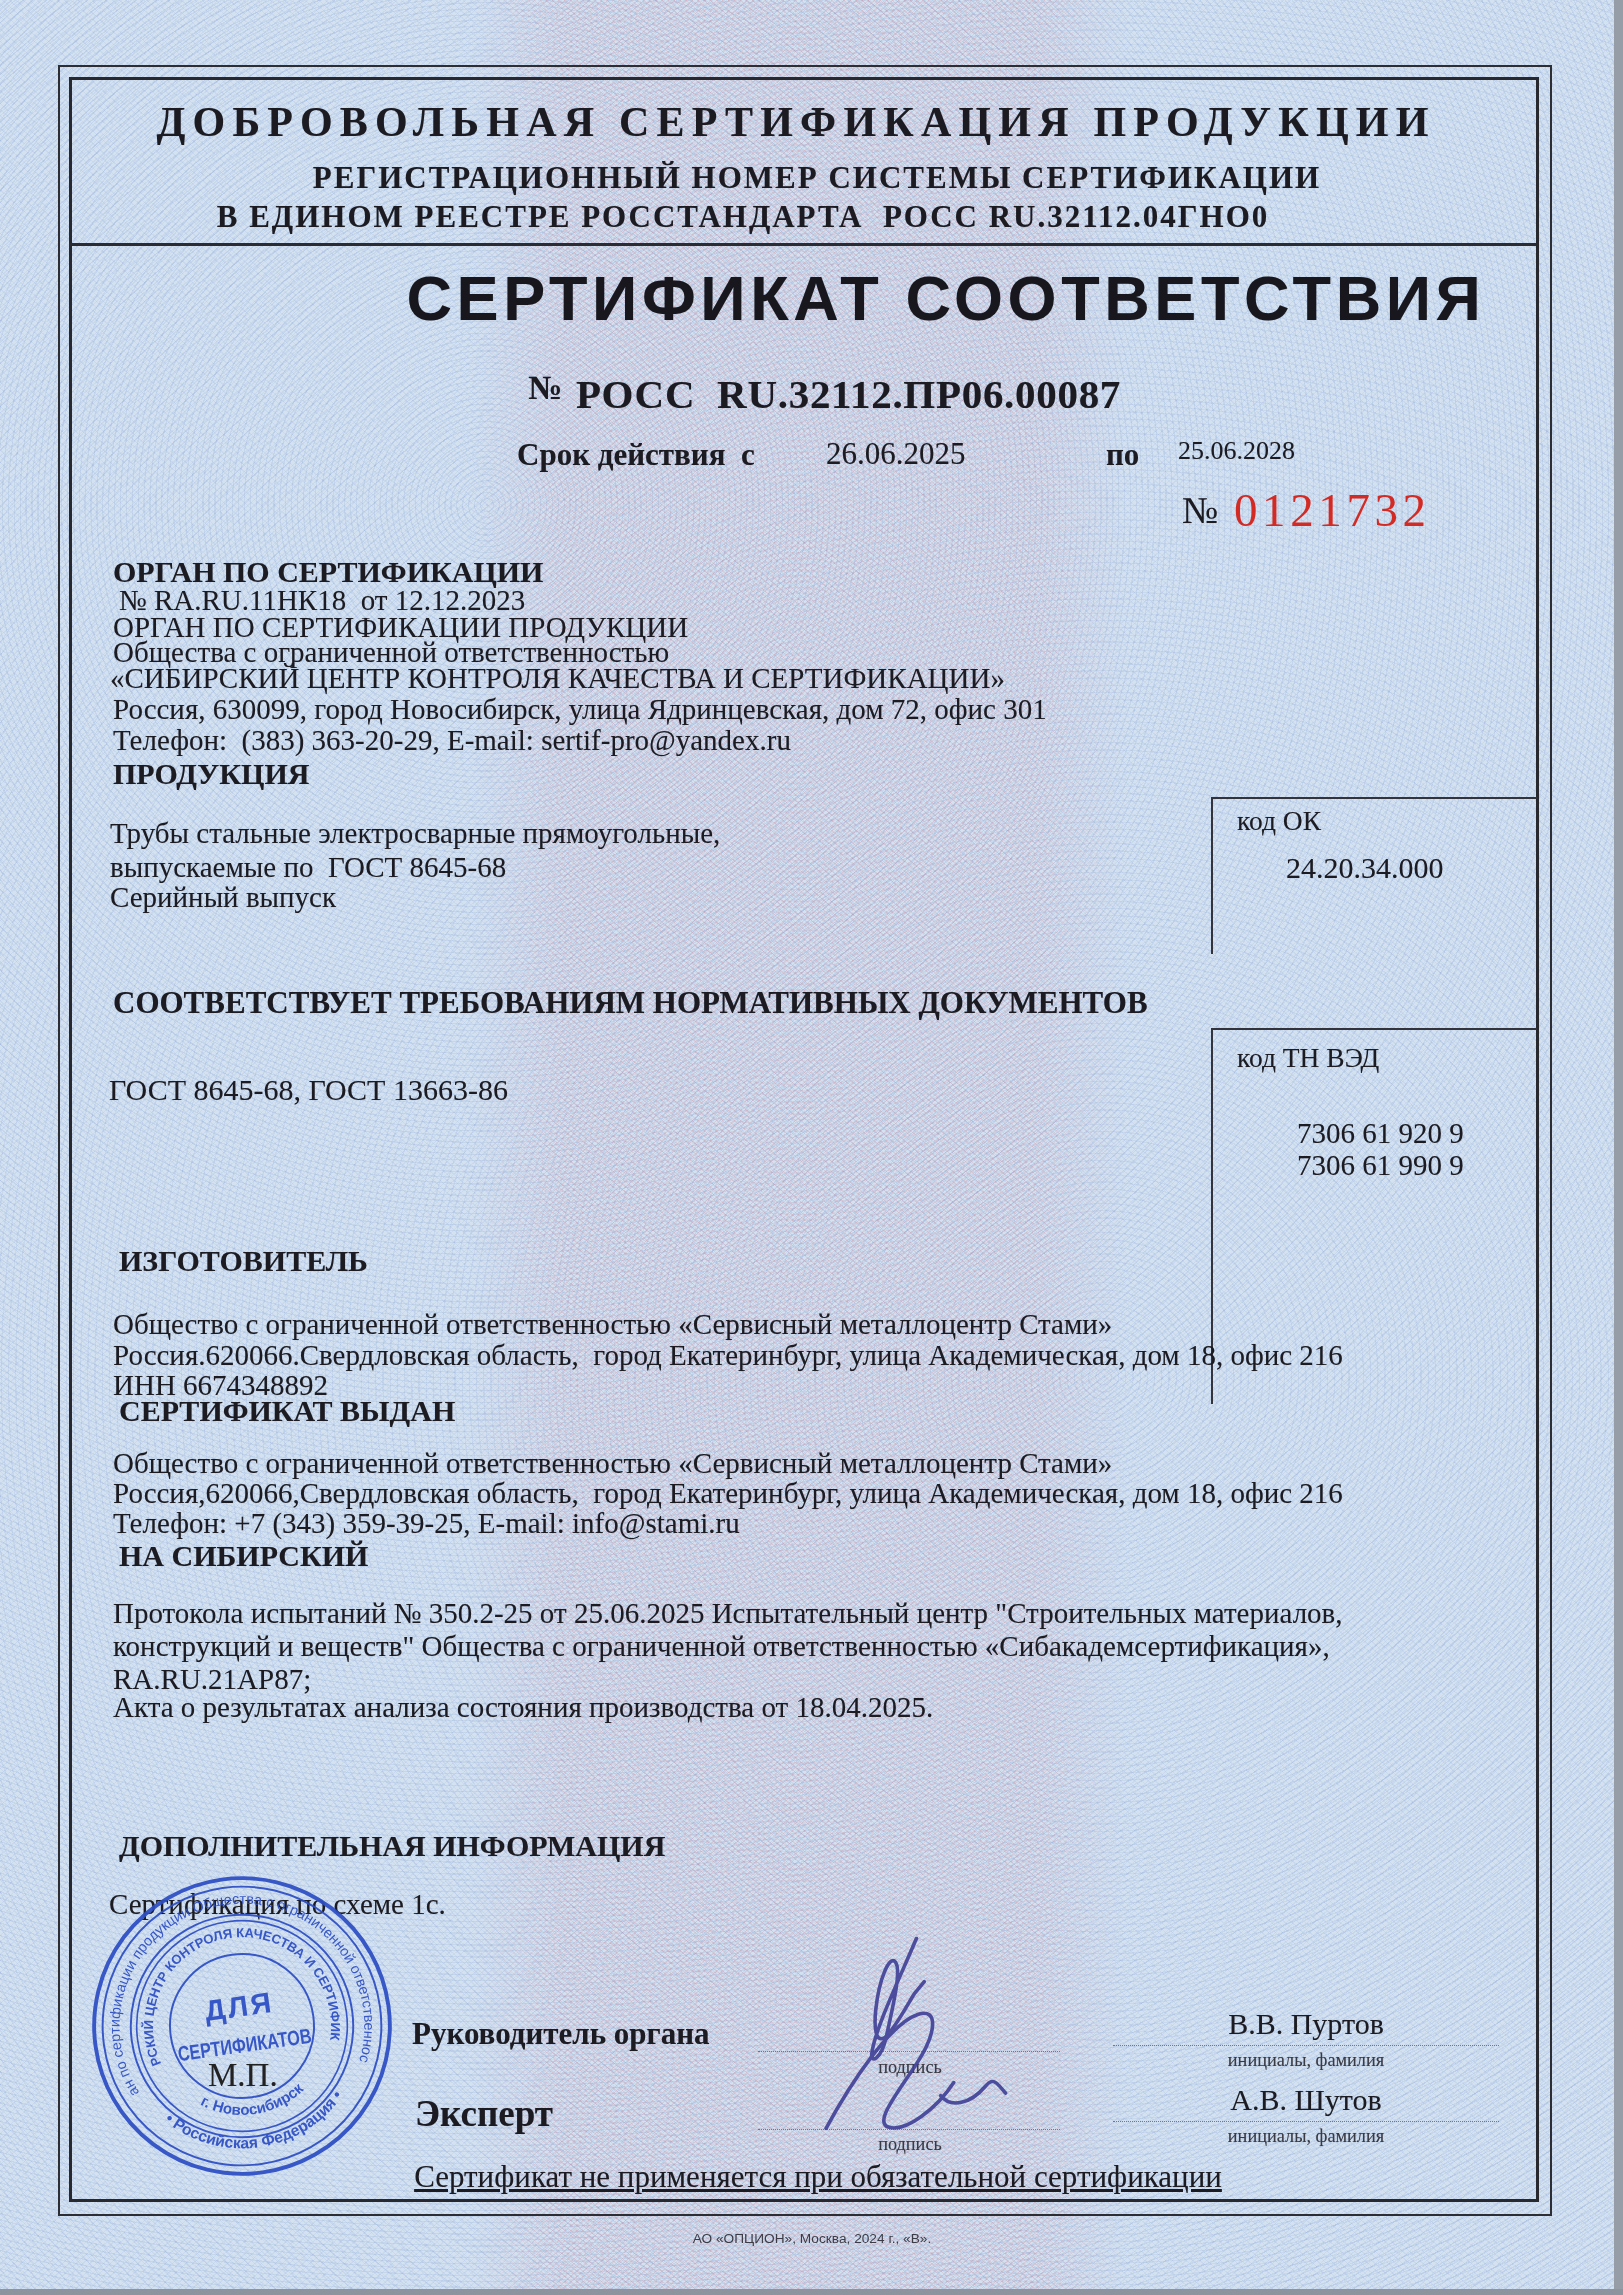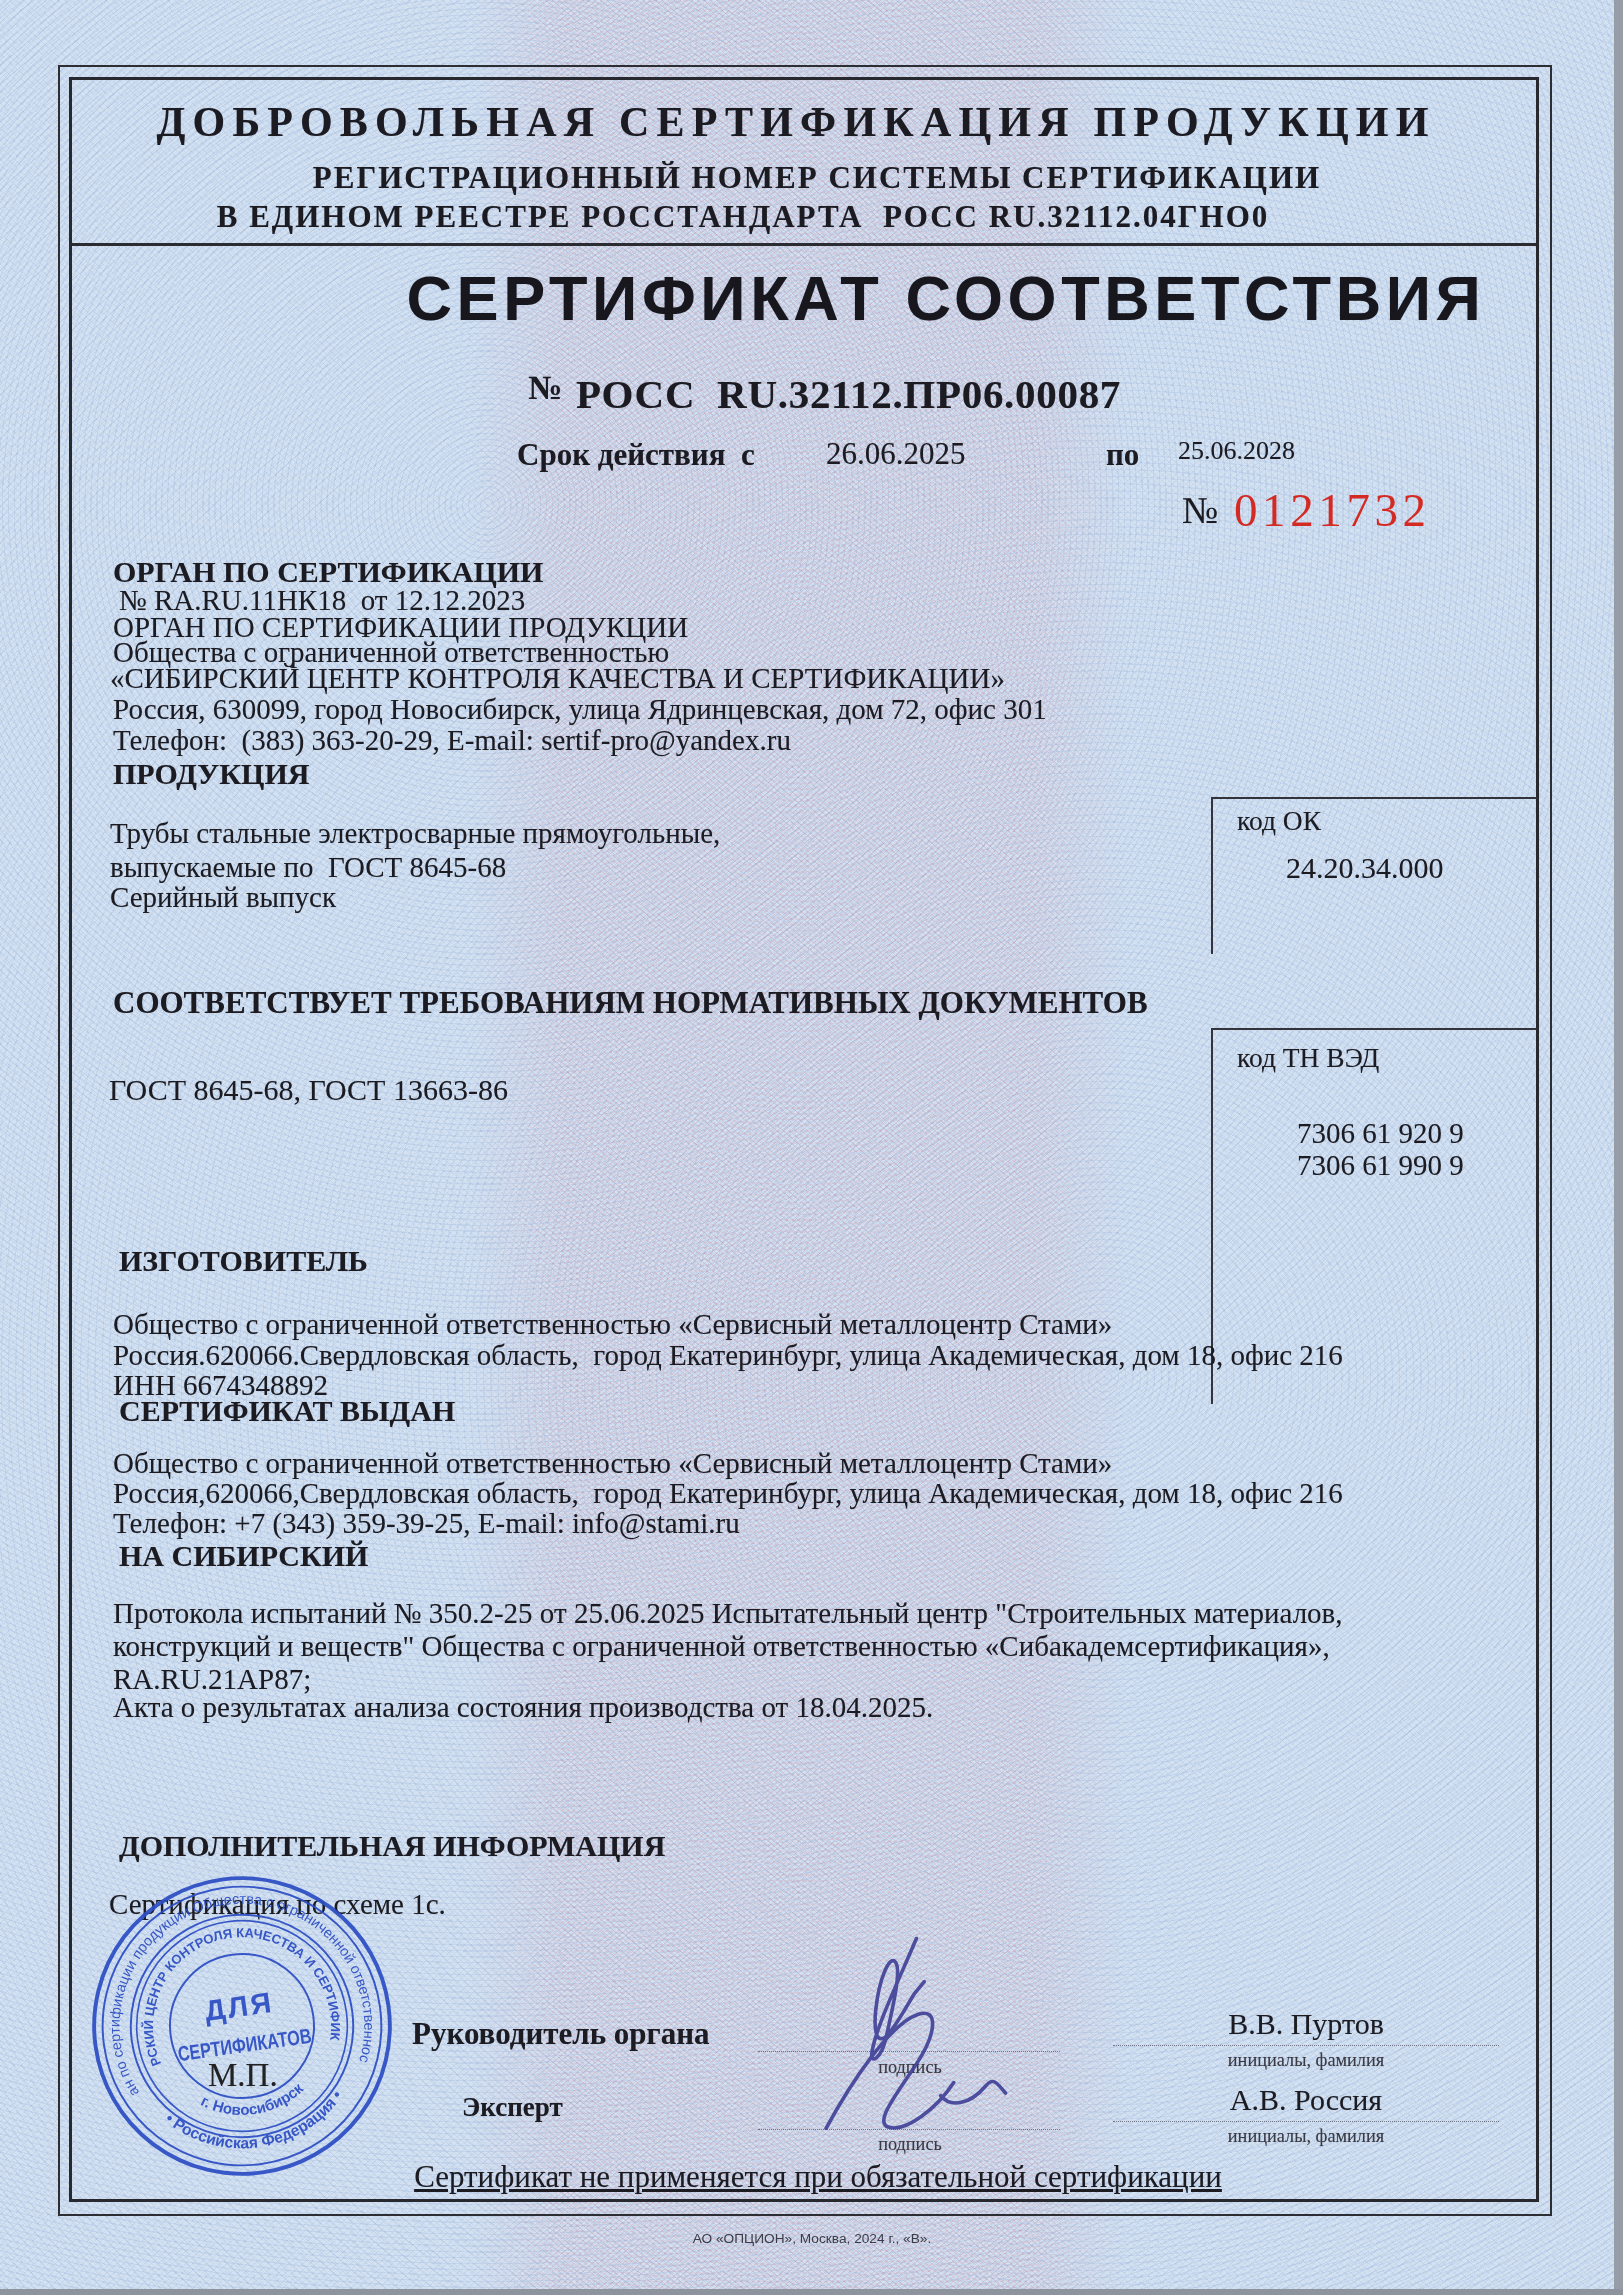--- a/index.html
+++ b/index.html
@@ -137,24 +137,24 @@
   </div>
   <div class="t" style="left:208px;top:2057px;font-size:33px;color:#222;">М.П.</div>
 
   <div class="t b" style="left:412px;top:2016px;font-size:31px;">Руководитель органа</div>
   <div class="microline" style="left:758px;top:2051px;width:302px;"></div>
   <div class="t caption center" style="left:910px;top:2057px;font-size:18.3px;">подпись</div>
   <div class="t center" style="left:1306px;top:2007px;font-size:30px;">В.В. Пуртов</div>
   <div class="microline" style="left:1113px;top:2045px;width:386px;"></div>
   <div class="t caption center" style="left:1306px;top:2050px;font-size:18.3px;">инициалы, фамилия</div>
 
-  <div class="t b" style="left:415px;top:2092px;font-size:27px;margin-left:47px;">Эксперт</div>
+  <div class="t b" style="left:415px;top:2092px;font-size:37px;">Эксперт</div>
   <div class="microline" style="left:758px;top:2129px;width:302px;"></div>
   <div class="t caption center" style="left:910px;top:2134px;font-size:18.3px;">подпись</div>
-  <div class="t center" style="left:1306px;top:2083px;font-size:30px;">А.В. Россия</div>
+  <div class="t center" style="left:1306px;top:2083px;font-size:30px;">А.В. Шутов</div>
   <div class="microline" style="left:1113px;top:2121px;width:386px;"></div>
   <div class="t caption center" style="left:1306px;top:2126px;font-size:18.3px;">инициалы, фамилия</div>
 
   <svg class="sigsvg" width="419" height="249" viewBox="0 0 640 380">
     <g fill="none" stroke="#3f3f96" stroke-width="5.5" stroke-linecap="round" opacity="0.9">
       <path d="M 300,22 C 272,88 238,158 232,196 C 229,214 246,208 254,172 C 266,118 277,70 268,58 C 259,46 243,84 238,130 C 234,168 241,186 257,168 C 271,152 287,122 297,106 L 312,88"></path>
       <path d="M 162,312 C 200,242 260,152 302,138 C 334,127 331,166 301,212 C 271,258 235,302 257,310 C 283,319 331,282 357,242 M 337,262 C 353,282 383,274 405,248 C 418,232 424,244 436,258"></path>
     </g>
   </svg>
 

